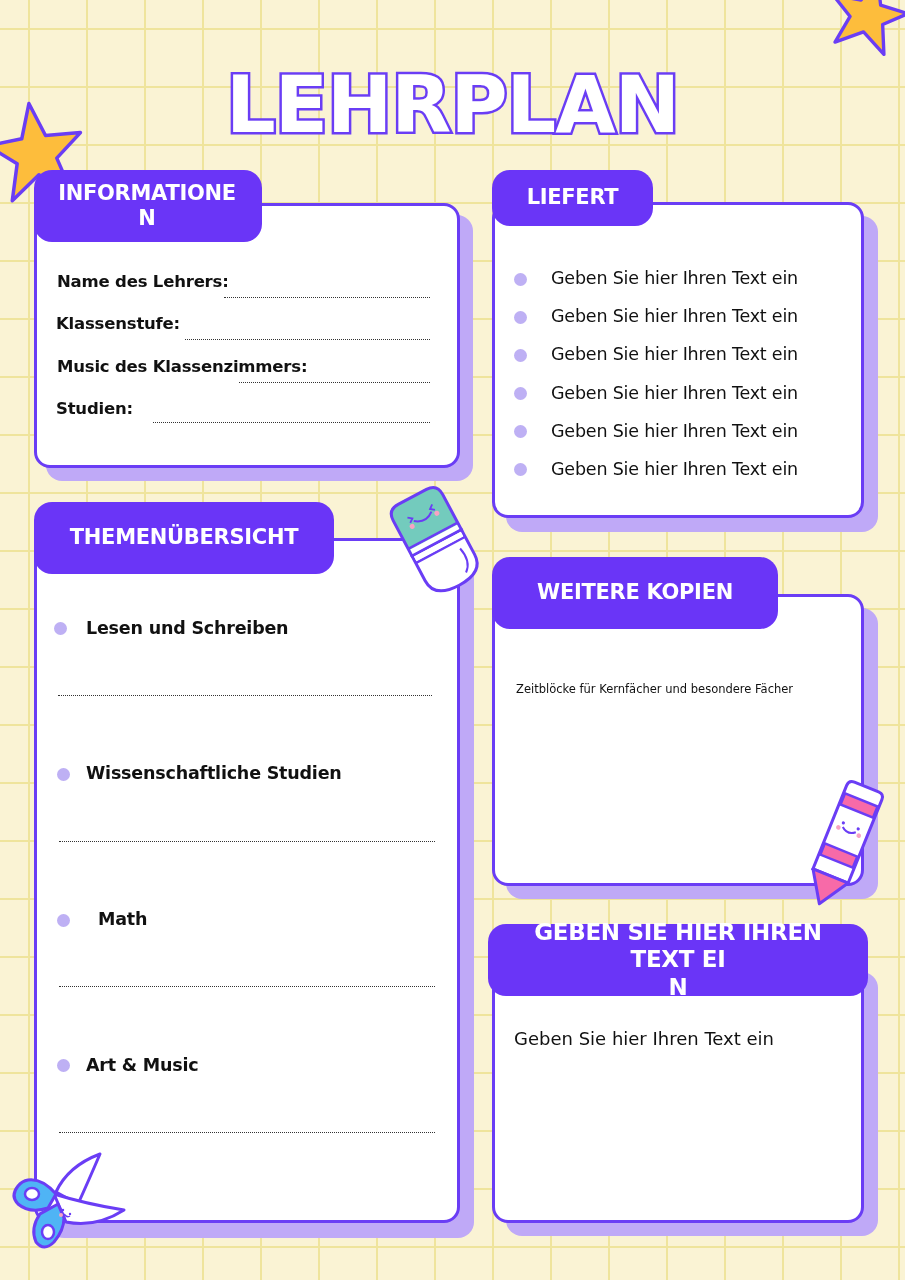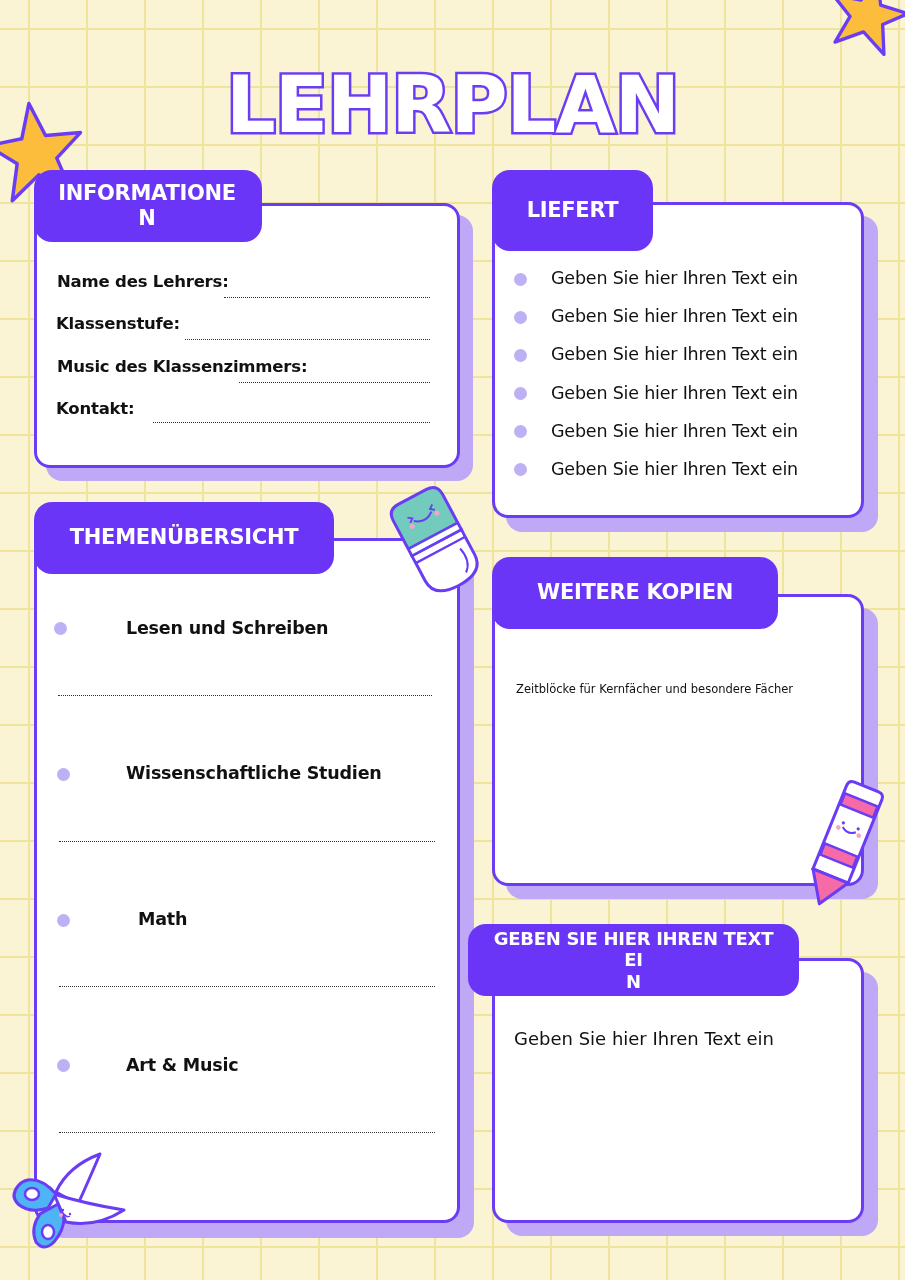--- a/index.html
+++ b/index.html
@@ -89,21 +89,20 @@
     letter-spacing: -0.2px;
   }
   .topic-text {
     position: absolute;
     font-family: "DejaVu Sans", sans-serif;
     font-weight: bold;
     font-size: 17.5px;
     color: #111111;
     white-space: nowrap;
     letter-spacing: -0.2px;
-    margin-left: 40px;
   }
   .small-text {
     position: absolute;
     font-family: "DejaVu Sans", sans-serif;
     font-size: 11.5px;
     color: #111111;
     white-space: nowrap;
   }
   .body-text {
     position: absolute;
@@ -139,26 +138,26 @@
 
 <div class="field-label" style="left:57px; top:272px;">Name des Lehrers:</div>
 <div class="dotline" style="left:224px; top:297px; width:206px;"></div>
 
 <div class="field-label" style="left:56px; top:314px;">Klassenstufe:</div>
 <div class="dotline" style="left:185px; top:339px; width:245px;"></div>
 
 <div class="field-label" style="left:57px; top:357px;">Music des Klassenzimmers:</div>
 <div class="dotline" style="left:239px; top:382px; width:191px;"></div>
 
-<div class="field-label" style="left:56px; top:399px;">Kontakt:</div>
+<div class="field-label" style="left:56px; top:399px;">Studien:</div>
 <div class="dotline" style="left:153px; top:422px; width:277px;"></div>
 
 <div class="shadow" style="left:506px; top:216px; width:372px; height:316px;"></div>
 <div class="card" style="left:492px; top:202px; width:372px; height:316px;"></div>
-<div class="tab" style="left:492px; top:170px; width:161px; height:81px;">LIEFERT</div>
+<div class="tab" style="left:492px; top:170px; width:161px; height:56px;">LIEFERT</div>
 
 <div>
   <div class="bullet" style="left:514px; top:273px;"></div>
   <div class="list-text" style="left:551px; top:268px;">Geben Sie hier Ihren Text ein</div>
   <div class="bullet" style="left:514px; top:311px;"></div>
   <div class="list-text" style="left:551px; top:306px;">Geben Sie hier Ihren Text ein</div>
   <div class="bullet" style="left:514px; top:349px;"></div>
   <div class="list-text" style="left:551px; top:344px;">Geben Sie hier Ihren Text ein</div>
   <div class="bullet" style="left:514px; top:387px;"></div>
   <div class="list-text" style="left:551px; top:383px;">Geben Sie hier Ihren Text ein</div>
@@ -188,21 +187,21 @@
 <div class="topic-text" style="left:86px; top:1055px;">Art &amp; Music</div>
 <div class="dotline" style="left:59px; top:1132px; width:376px;"></div>
 
 <div class="shadow" style="left:506px; top:608px; width:372px; height:291px;"></div>
 <div class="card" style="left:492px; top:594px; width:372px; height:292px;"></div>
 <div class="tab" style="left:492px; top:557px; width:286px; height:72px;">WEITERE KOPIEN</div>
 <div class="small-text" style="left:516px; top:674px;margin-top:8px;">Zeitblöcke für Kernfächer und besondere Fächer</div>
 
 <div class="shadow" style="left:506px; top:972px; width:372px; height:264px;"></div>
 <div class="card" style="left:492px; top:958px; width:372px; height:265px;"></div>
-<div class="tab" style="left:468px; top:924px; width:331px; height:72px; flex-direction:column; font-size:18px;">
+<div class="tab" style="left:488px; top:924px; width:380px; height:72px; flex-direction:column; font-size:23px;">
   <span>GEBEN SIE HIER IHREN TEXT EI</span>
   <span>N</span>
 </div>
 <div class="body-text" style="left:514px; top:1028px;">Geben Sie hier Ihren Text ein</div>
 
 <div class="abs" style="left:384px; top:484px; width:100px; height:116px;">
   <svg width="100" height="116" viewBox="0 0 100 116">
     <g transform="rotate(-28 50 58)">
       <path d="M24,20 Q24,8 36,8 L68,8 Q80,8 80,20 L80,60 L24,60 Z" fill="#73cbbd" stroke="#6a3df5" stroke-width="3"></path>
       <path d="M24,60 L80,60 L80,88 Q80,108 52,108 Q24,108 24,88 Z" fill="#ffffff" stroke="#6a3df5" stroke-width="3"></path>

